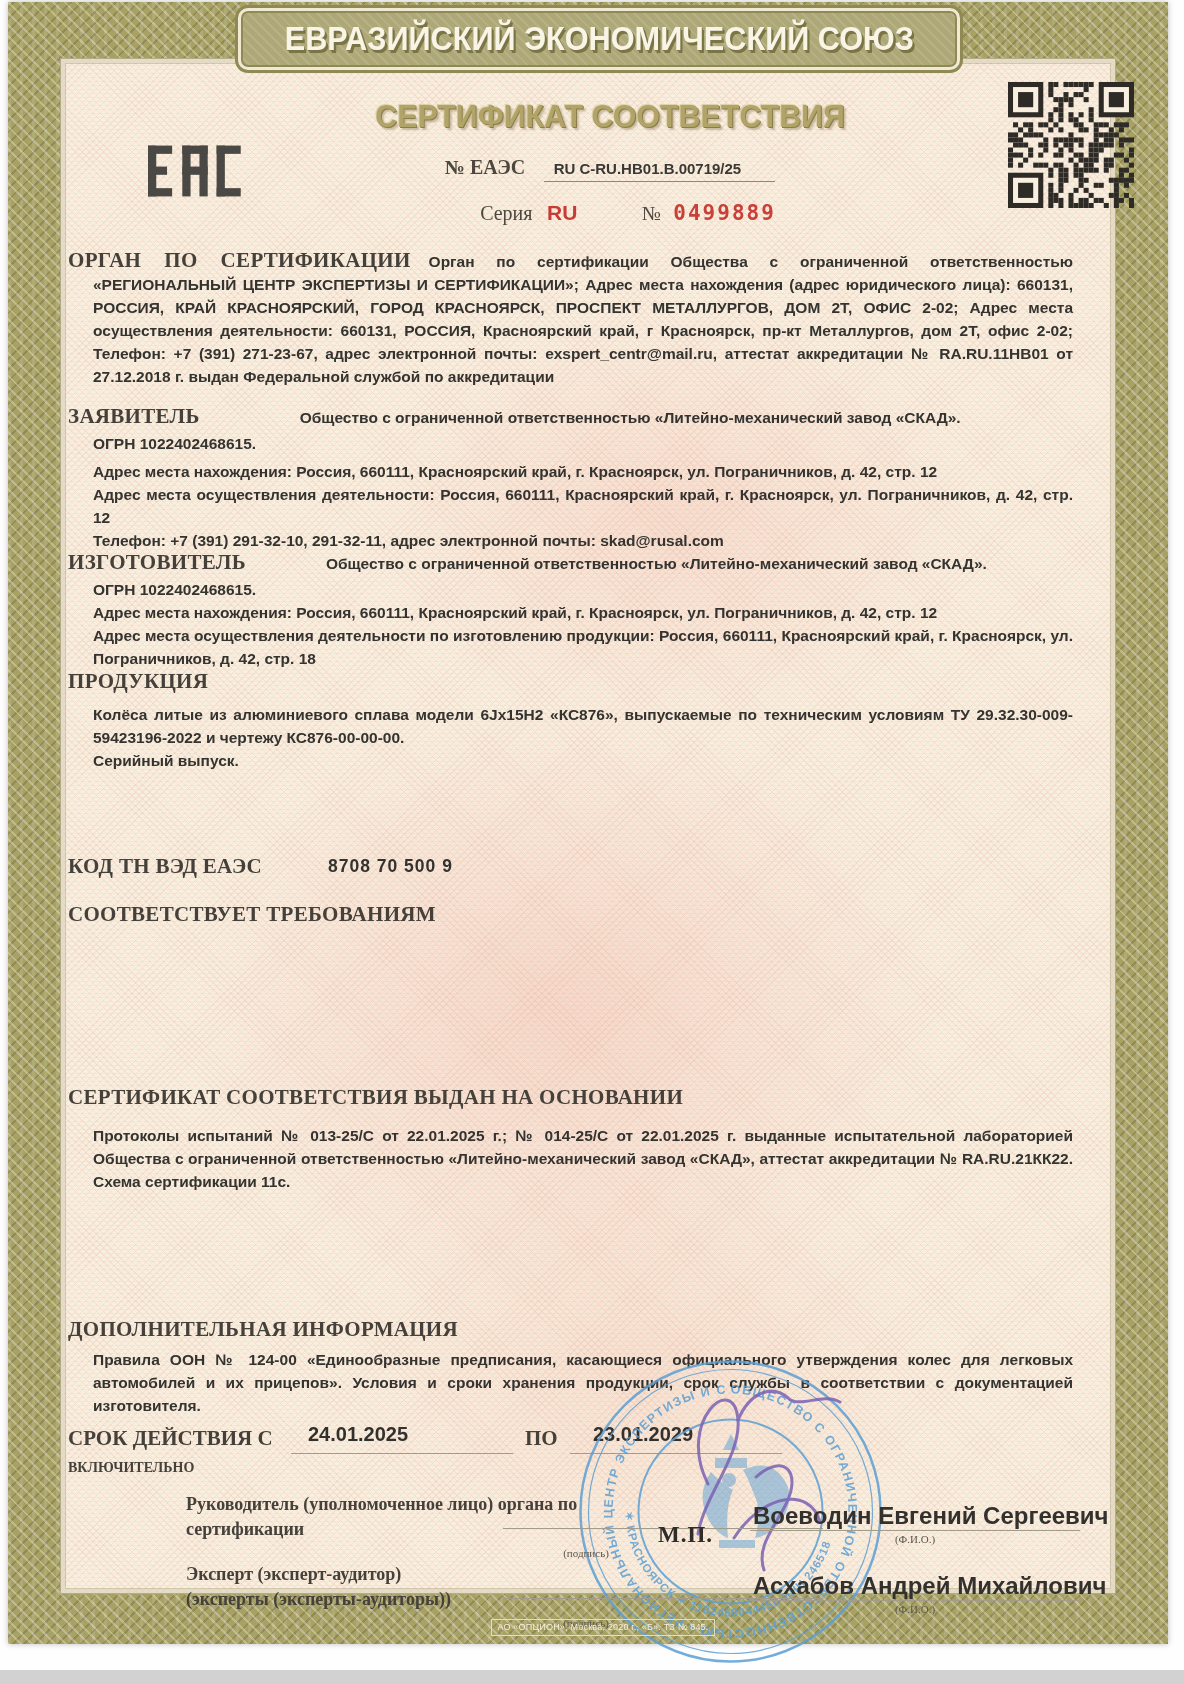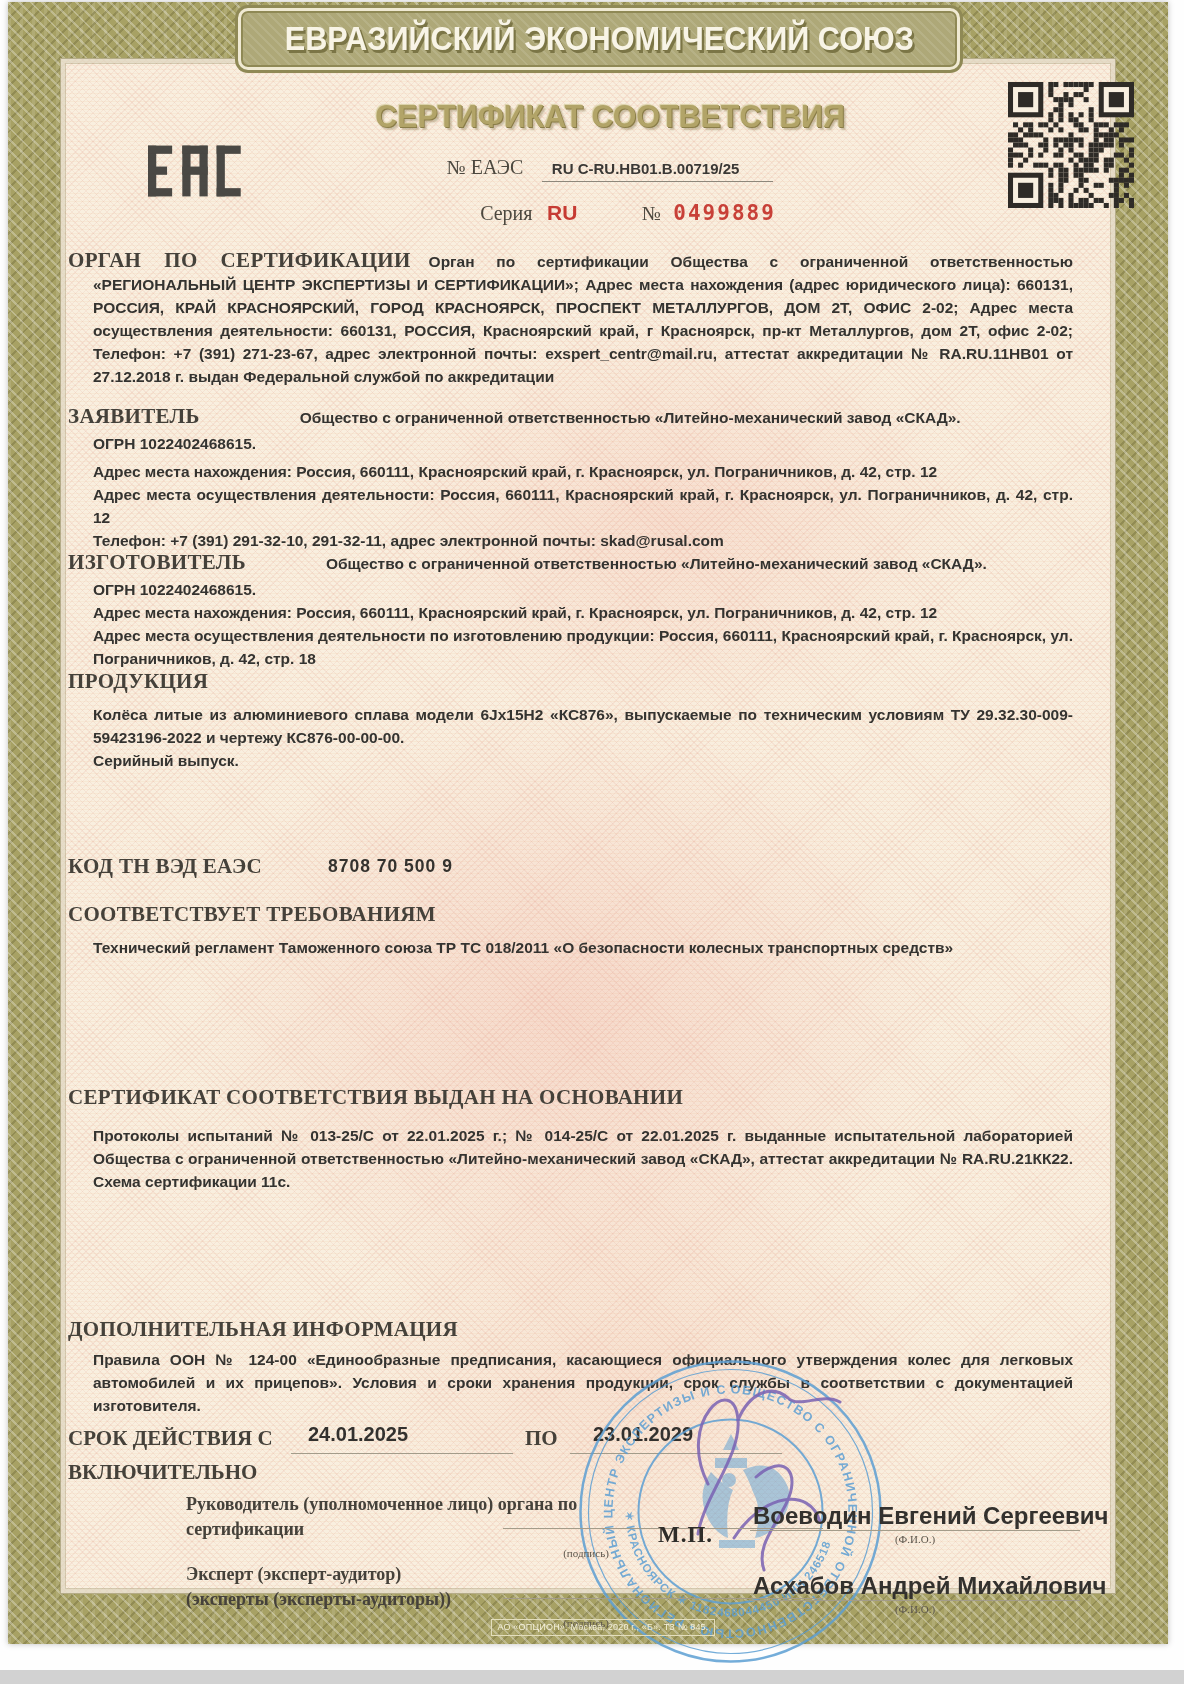--- a/index.html
+++ b/index.html
@@ -47,21 +47,21 @@
     font-family:"Liberation Sans",sans-serif;
   }
   .eac{position:absolute;left:140px;top:126px;width:94px;height:86px;}
   .doc-title{
     position:absolute;left:92px;top:96px;width:1020px;text-align:center;
     font-weight:bold;font-size:32px;color:#b2a468;white-space:nowrap;
     transform:scaleX(.95);transform-origin:center;
     text-shadow:1px 1px 0 #8a7d48,-1px -1px 1px #d9d0a6,3px 3px 2px rgba(108,94,50,.35);
   }
   .num-row{position:absolute;left:102px;top:154px;width:1000px;text-align:center;white-space:nowrap;}
-  .num-label{font-family:"Liberation Serif",serif;font-size:20px;color:#4c483f;}
+  .num-label{font-family:"Liberation Serif",serif;font-size:20px;color:#4c483f;font-weight:bold;}
   .num-value{
     font-weight:bold;font-size:15px;color:#3a3835;margin-left:14px;
     border-bottom:1.5px solid #8d877a;padding:0 34px 4px 10px;
   }
   .series-row{position:absolute;left:140px;top:199px;width:960px;text-align:center;white-space:nowrap;}
   .series-label{font-family:"Liberation Serif",serif;font-size:20px;color:#4c483f;}
   .series-value{font-weight:bold;font-size:21px;color:#c63b33;margin-left:10px;}
   .serial-no-sign{font-family:"Liberation Serif",serif;font-size:20px;color:#4c483f;margin-left:60px;}
   .serial-number{font-family:"DejaVu Sans Mono",monospace;font-weight:bold;font-size:21px;color:#c84038;letter-spacing:2px;margin-left:8px;}
   .qr{position:absolute;left:1000px;top:80px;width:126px;height:126px;}
@@ -75,21 +75,21 @@
   .gap-m{display:inline-block;width:80px;}
   .gap-s{display:inline-block;width:18px;}
   .para{margin-left:25px;margin-top:3px;text-align:justify;}
   .sec-body{margin-left:25px;text-align:justify;}
   .kod-val{position:absolute;left:260px;top:2px;font-weight:bold;font-size:17.5px;color:#34322e;letter-spacing:1px;}
   
   .srok-label{position:absolute;left:60px;top:1424px;font-family:"Liberation Serif",serif;font-weight:bold;font-size:21px;color:#45413a;}
   .date{position:absolute;font-weight:bold;font-size:20px;color:#33312e;}
   .u-line{position:absolute;height:1px;background:#a39c8a;}
   .po-label{position:absolute;left:517px;top:1424px;font-family:"Liberation Serif",serif;font-weight:bold;font-size:21px;color:#45413a;}
-  .vkl-label{position:absolute;left:60px;top:1458px;font-family:"Liberation Serif",serif;font-weight:bold;font-size:21px;color:#45413a;}
+  .vkl-label{position:absolute;left:60px;top:1458px;font-family:"Liberation Serif",serif;font-weight:bold;font-size:14px;color:#45413a;}
   
   .role{position:absolute;font-family:"Liberation Serif",serif;font-weight:bold;font-size:18px;color:#45413a;line-height:25px;}
   .sig-caption{position:absolute;font-family:"Liberation Serif",serif;font-size:11px;color:#5c564c;text-align:center;width:120px;margin-top:16px;}
   .fio-caption{position:absolute;font-family:"Liberation Serif",serif;font-size:11px;color:#5c564c;text-align:center;width:330px;}
   .person-name{position:absolute;font-weight:bold;font-size:24px;color:#33312e;white-space:nowrap;text-align:center;}
   .mp{position:absolute;left:650px;top:1520px;font-family:"Liberation Serif",serif;font-weight:bold;font-size:23px;color:#2f2d2a;letter-spacing:1px;}
   .stamp{position:absolute;left:565px;top:1352px;width:315px;height:315px;opacity:.85;}
   .autograph{position:absolute;left:630px;top:1362px;width:260px;height:215px;}
   
   .imprint{
@@ -396,21 +396,20 @@
     <div class="sec-body">Серийный выпуск.</div>
   </div>
 
   <div class="sec" style="top:852px;height:30px">
     <span class="sec-label">КОД ТН ВЭД ЕАЭС</span>
     <span class="kod-val">8708 70 500 9</span>
   </div>
 
   <div class="sec body-text" style="top:901px">
     <div><span class="sec-label">СООТВЕТСТВУЕТ ТРЕБОВАНИЯМ</span></div>
-    <div class="sec-body" style="margin-top:9px">Технический регламент Таможенного союза ТР ТС 018/2011 «О безопасности колесных транспортных средств»</div>
   </div>
 
   <div class="sec body-text" style="top:1084px">
     <div><span class="sec-label">СЕРТИФИКАТ СООТВЕТСТВИЯ ВЫДАН НА ОСНОВАНИИ</span></div>
     <div class="sec-body" style="margin-top:14px">Протоколы испытаний № 013-25/С от 22.01.2025 г.; № 014-25/С от 22.01.2025 г. выданные испытательной лабораторией Общества с ограниченной ответственностью «Литейно-механический завод «СКАД», аттестат аккредитации № RA.RU.21КК22. Схема сертификации 11с.</div>
   </div>
 
   <div class="sec body-text" style="top:1316px">
     <div><span class="sec-label">ДОПОЛНИТЕЛЬНАЯ ИНФОРМАЦИЯ</span></div>
     <div class="sec-body" style="margin-top:6px">Правила ООН № 124-00 «Единообразные предписания, касающиеся официального утверждения колес для легковых автомобилей и их прицепов». Условия и сроки хранения продукции, срок службы в соответствии с документацией изготовителя.</div>

